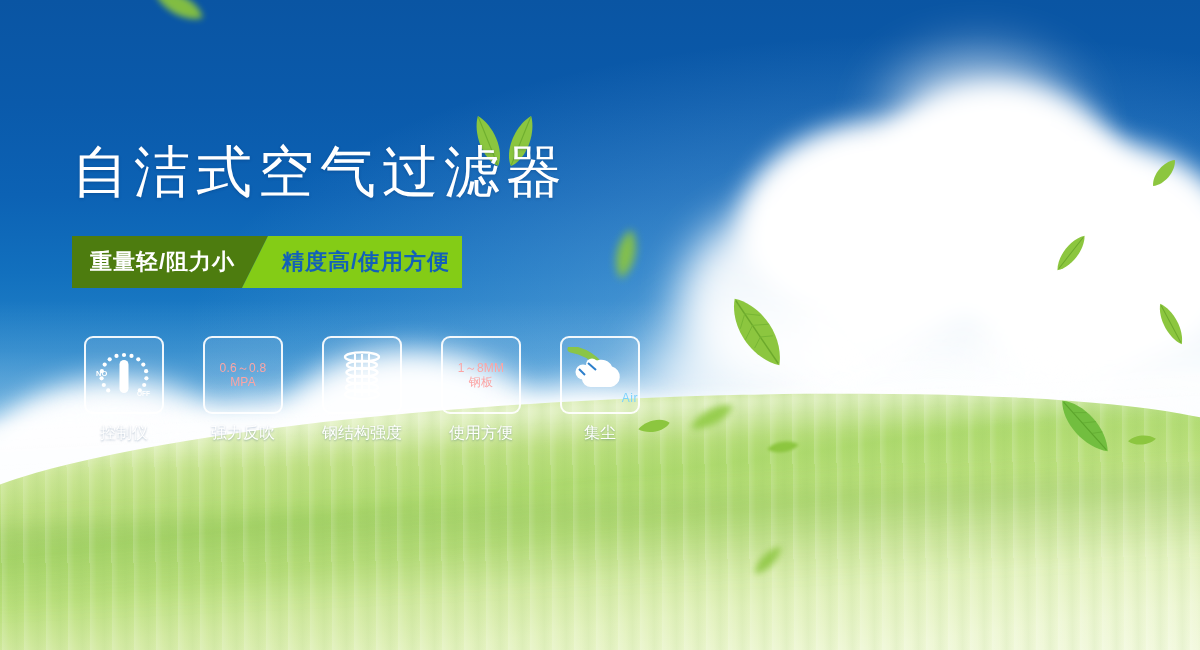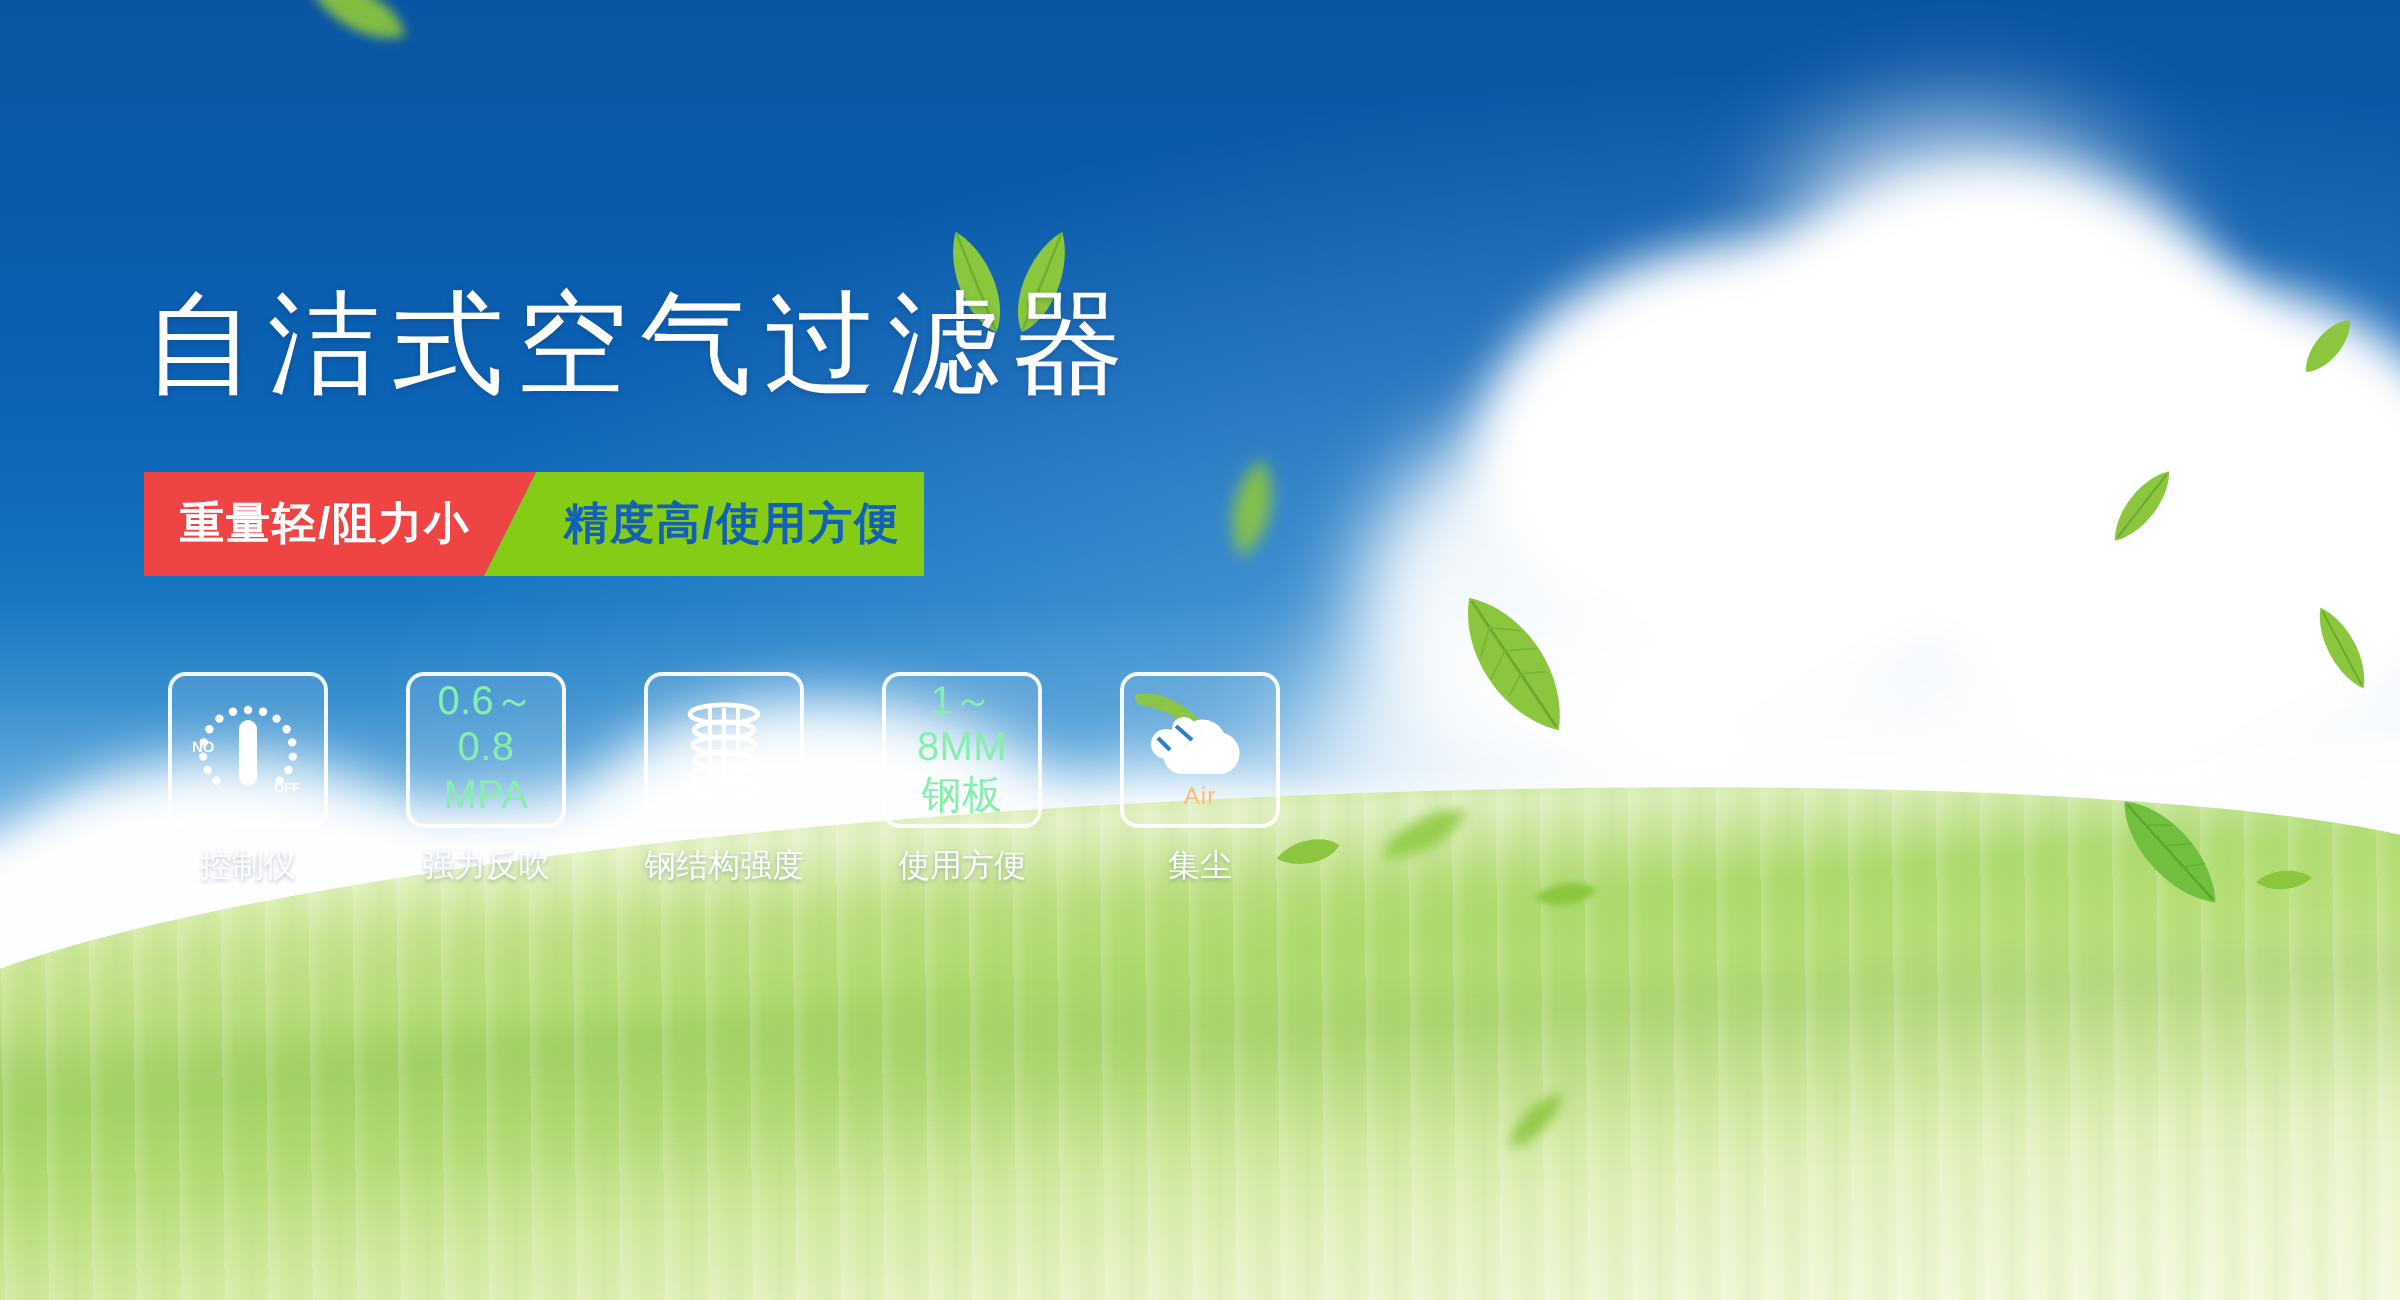--- a/index.html
+++ b/index.html
@@ -96,21 +96,21 @@
     text-shadow:0 1px 3px rgba(0,40,90,.28);
   }
 
   
   .badge{
     position:absolute;left:72px;top:236px;
     display:flex;height:52px;width:390px;
   }
   .badge-left{
     position:relative;
-    background:#ef4444;
+    background:#4d7c0f;
     width:196px;
     display:flex;align-items:center;
     padding-left:18px;
     box-sizing:border-box;
     clip-path:polygon(0 0, 100% 0, calc(100% - 26px) 100%, 0 100%);
   }
   .badge-left span{
     color:#ffffff;font-size:22px;font-weight:700;letter-spacing:1px;white-space:nowrap;
   }
   .badge-right{
@@ -135,30 +135,30 @@
   .fbox{
     width:80px;height:78px;
     border:2px solid rgba(255,255,255,.92);
     border-radius:9px;
     background:rgba(255,255,255,.10);
     display:flex;flex-direction:column;align-items:center;justify-content:center;
     box-sizing:border-box;
     position:relative;overflow:visible;
   }
   .fbox-text{
-    color:#86efac;font-size:20px;line-height:1.18;text-align:center;font-weight:400;
+    color:#fca5a5;font-size:12px;line-height:1.18;text-align:center;font-weight:400;
     letter-spacing:.2px;
   }
   .flabel{
     margin-top:9px;color:#ffffff;font-size:16px;font-weight:400;white-space:nowrap;
     text-shadow:0 1px 2px rgba(0,50,100,.3);
   }
   .air-cap{
-    position:absolute;bottom:7px;left:0;right:0;text-align:center;
-    color:#fdba74;font-size:12px;letter-spacing:.5px;
+    position:absolute;bottom:7px;left:0;right:0;text-align:right;
+    color:#7dd3fc;font-size:12px;letter-spacing:.5px;
   }
 </style>
 </head>
 <body>
 
 <div class="stage">
 
   <div class="sky"></div>
   <div class="sky-haze"></div>
 

